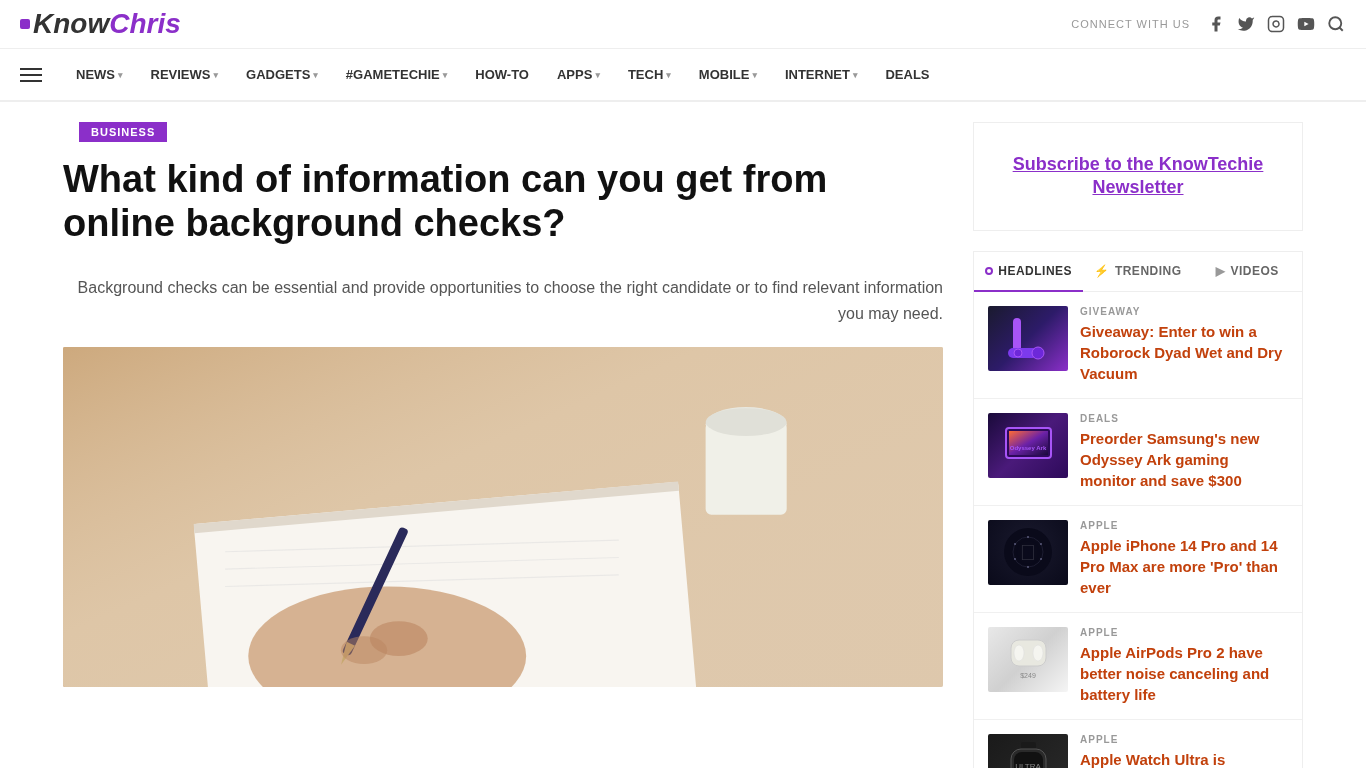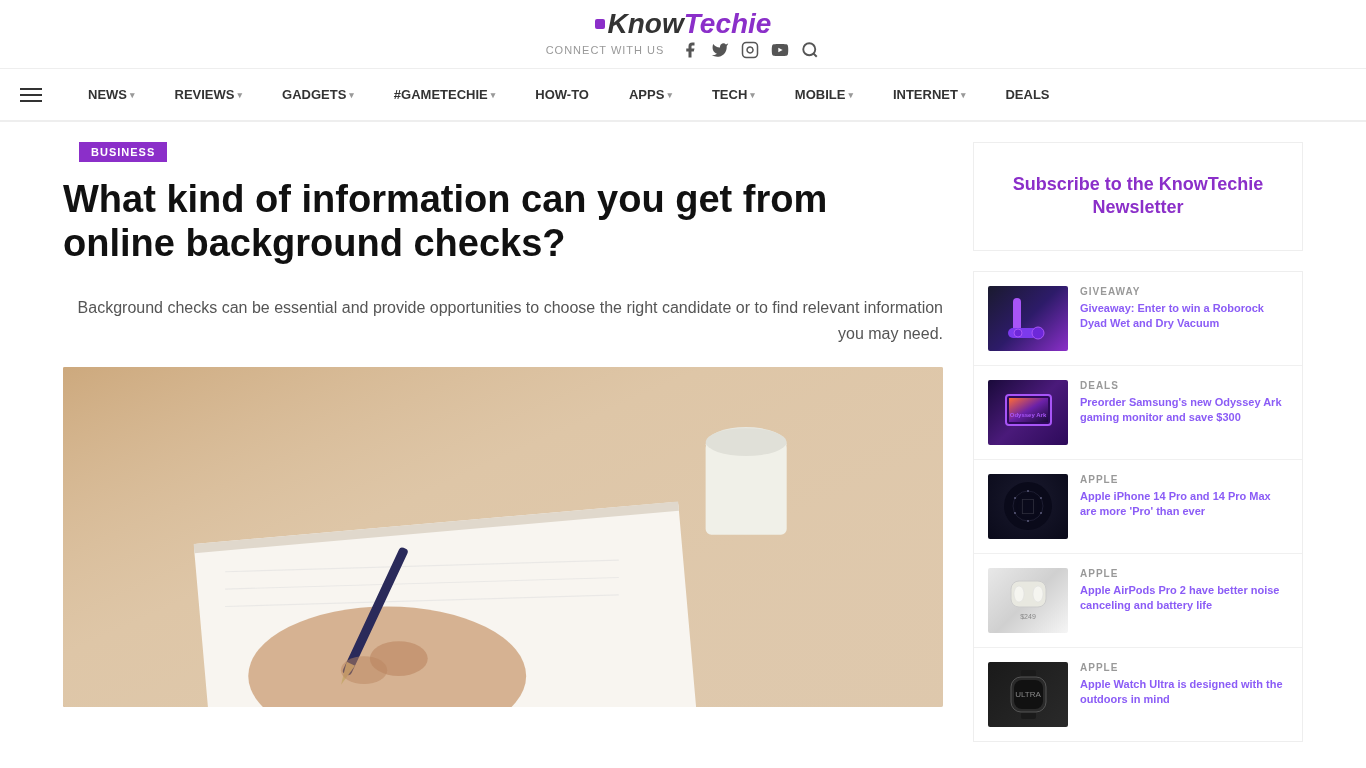--- a/index.html
+++ b/index.html
@@ -5,21 +5,20 @@
     * { margin: 0; padding: 0; box-sizing: border-box; }
     body { font-family: Arial, sans-serif; font-size: 14px; color: #333; background: #fff; }
 
     
     .header-top {
       display: flex;
       align-items: center;
       justify-content: space-between;
       padding: 8px 20px;
       border-bottom: 1px solid #eee;
-      flex-direction: column;
     }
     .logo {
       display: flex;
       align-items: center;
       text-decoration: none;
     }
     .logo-know {
       font-size: 28px;
       font-weight: 900;
       color: #333;
@@ -63,21 +62,21 @@
       font-size: 18px;
     }
 
     
     .nav-bar {
       background: #fff;
       border-bottom: 2px solid #eee;
       display: flex;
       align-items: center;
       padding: 0 20px;
-      gap: 12px;
+      gap: 0;
       text-align: right;
     }
     .hamburger {
       display: flex;
       flex-direction: column;
       gap: 4px;
       cursor: pointer;
       margin-right: 20px;
       padding: 10px 0;
     }
@@ -193,20 +192,21 @@
       border: 1px solid #eee;
       padding: 30px 20px;
       text-align: center;
       margin-bottom: 20px;
     }
     .newsletter-title {
       font-size: 18px;
       font-weight: 700;
       color: #8b2fc9;
       line-height: 1.3;
+      text-decoration: underline;
     }
 
     
     .tabs-container {
       border: 1px solid #eee;
     }
     .tabs-header {
       display: flex;
       border-bottom: 1px solid #eee;
     }
@@ -290,35 +290,35 @@
     .news-content { flex: 1; min-width: 0; }
     .news-category {
       font-size: 10px;
       font-weight: 700;
       text-transform: uppercase;
       color: #999;
       letter-spacing: 1px;
       margin-bottom: 4px;
     }
     .news-title {
-      font-size: 11px;
+      font-size: 15px;
       font-weight: 700;
-      color: #8b5cf6;
+      color: #c2410c;
       line-height: 1.4;
       cursor: pointer;
     }
   </style>
 </head>
 <body>
 
 <div class="header-top">
   <a class="logo" href="#">
     <span style="display:inline-block;width:10px;height:10px;background:#8b2fc9;border-radius:2px;margin-right:3px;"></span>
     <span class="logo-know">Know</span>
-    <span class="logo-techie">Techie</span>
+    <span class="logo-techie">Chris</span>
   </a>
   <div class="header-right">
     <span class="connect-text">CONNECT WITH US</span>
     <div class="social-icons">
       <span class="social-icon">
         <svg width="18" height="18" viewBox="0 0 24 24" fill="#555">
             <path d="M18 2h-3a5 5 0 0 0-5 5v3H7v4h3v8h4v-8h3l1-4h-4V7a1 1 0 0 1 1-1h3z"></path>
           </svg>
       </span>
       <span class="social-icon">
@@ -410,20 +410,34 @@
     </div>
   </div>
 
   <div class="sidebar">
 
     <div class="newsletter-box">
       <p class="newsletter-title">Subscribe to the KnowTechie Newsletter</p>
     </div>
 
     <div class="tabs-container">
+      <div class="tabs-header">
+        <div class="tab-item active">
+          <span style="width:8px;height:8px;border-radius:50%;border:2px solid #8b2fc9;display:inline-block;"></span>
+          <span>HEADLINES</span>
+        </div>
+        <div class="tab-item">
+          <span style="color:#999;">⚡</span>
+          <span>TRENDING</span>
+        </div>
+        <div class="tab-item">
+          <span style="color:#999;">▶</span>
+          <span>VIDEOS</span>
+        </div>
+      </div>
 
       <div class="news-item">
         <div class="news-thumb news-thumb-giveaway">
 
           <svg width="50" height="50" viewBox="0 0 50 50">
             <rect x="10" y="5" width="8" height="35" rx="4" fill="#a855f7"></rect>
             <rect x="5" y="35" width="30" height="10" rx="5" fill="#7c3aed"></rect>
             <circle cx="35" cy="40" r="6" fill="#6d28d9" stroke="#a855f7" stroke-width="1"></circle>
             <circle cx="15" cy="40" r="4" fill="#6d28d9" stroke="#a855f7" stroke-width="1"></circle>
           </svg>

